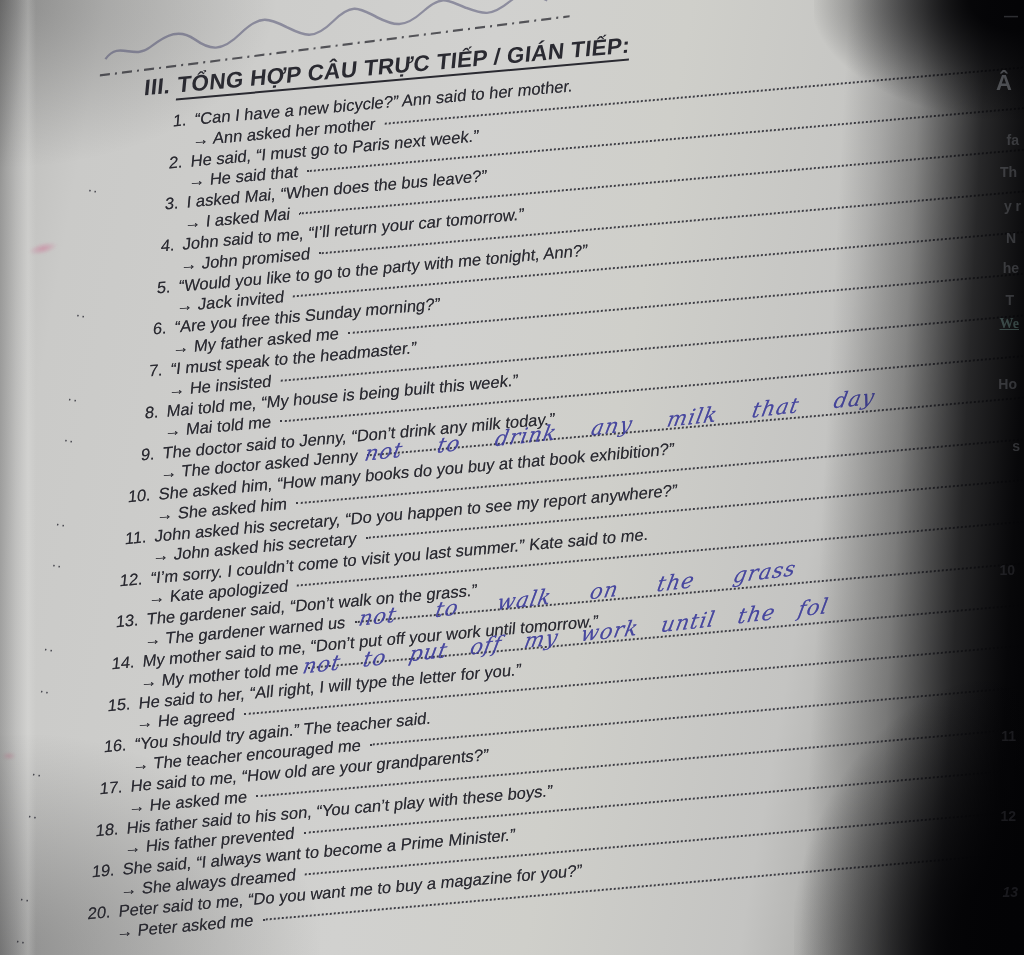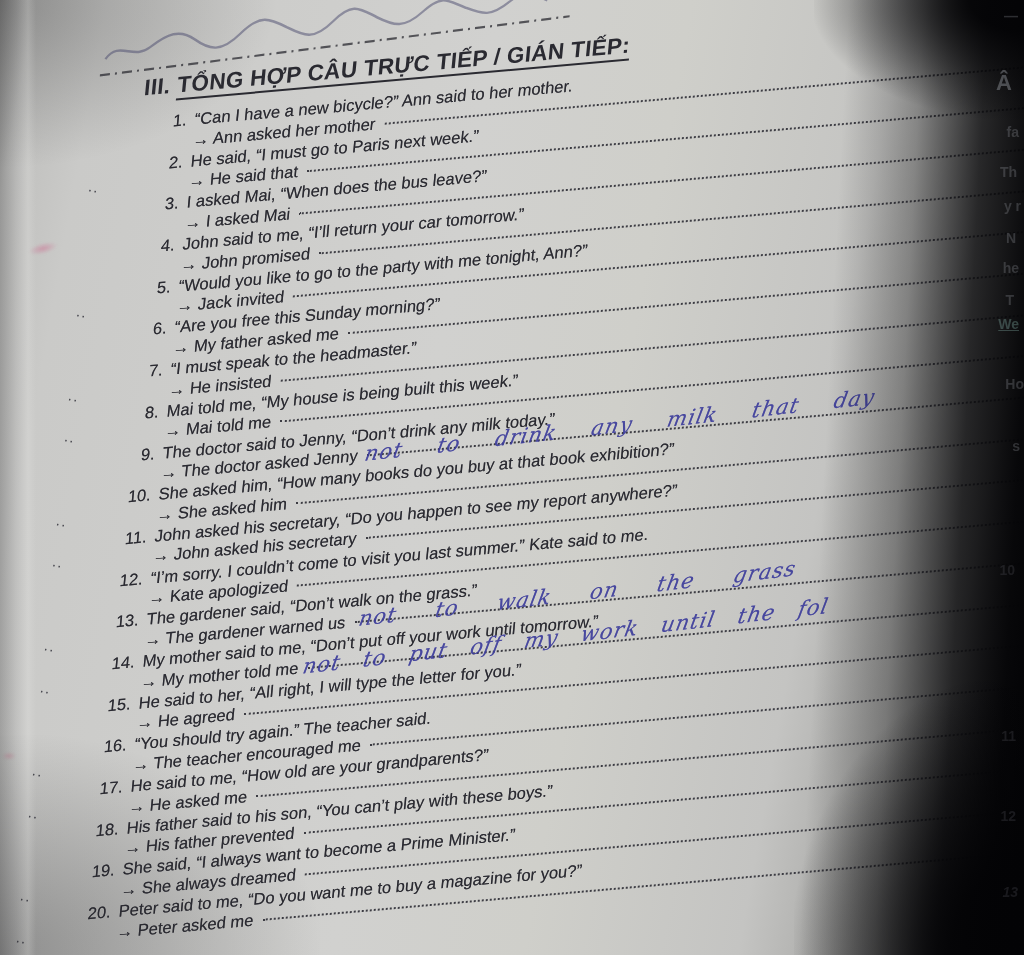--- a/index.html
+++ b/index.html
@@ -49,21 +49,21 @@
       rgba(8,8,10,.80) 92%,rgba(4,4,6,.97) 97%,#030305 100%);}
   .corner-tr{position:absolute;top:0;right:0;width:210px;height:120px;
     background:radial-gradient(ellipse at 100% 0%,rgba(3,3,5,.95) 18%,transparent 72%);}
   .corner-br{position:absolute;bottom:0;right:0;width:230px;height:280px;
     background:radial-gradient(ellipse at 100% 100%,rgba(3,3,5,.92) 22%,transparent 72%);}
   
   .frag-layer{position:absolute;inset:0;pointer-events:none;}
   .frag{position:absolute;font-weight:bold;font-size:14px;
     color:rgba(190,195,205,.22);white-space:nowrap;}
   .frag.big{font-size:22px;color:rgba(200,205,215,.32);}
-  .frag.teal{color:rgba(150,200,190,.30);text-decoration:underline;}
+  .frag.teal{color:rgba(150,200,190,.30);text-decoration:underline;font-family:Liberation Serif, serif;}
   .frag.dim{color:rgba(165,165,175,.14);}
   .stain1{position:absolute;left:28px;top:243px;width:30px;height:11px;
     background:radial-gradient(rgba(205,60,115,.35),transparent 70%);
     filter:blur(1px);transform:rotate(-14deg);}
   .stain2{position:absolute;left:2px;top:752px;width:14px;height:8px;
     background:radial-gradient(rgba(185,55,95,.22),transparent 70%);filter:blur(1px);}
 </style>
 </head>
 <body>
 
@@ -369,27 +369,27 @@
   </li>
 </ol>
   </div>
 
   <div class="right-shadow"></div>
   <div class="corner-tr"></div>
   <div class="corner-br"></div>
   <div class="frag-layer" id="frags">
       <span class="frag" style="top: 8px; right: 6px;">—</span>
       <span class="frag big" style="top: 70px; right: 12px;">Â</span>
-      <span class="frag" style="top: 124px; right: 5px; margin-left: 33px;">fa</span>
+      <span class="frag" style="top: 132px; right: 5px; margin-left: 33px;">fa</span>
       <span class="frag" style="top: 164px; right: 7px; margin-left: 25px;">Th</span>
       <span class="frag" style="top: 198px; right: 3px;">y r</span>
       <span class="frag" style="top: 230px; right: 8px;">N</span>
       <span class="frag" style="top: 260px; right: 5px;">he</span>
       <span class="frag" style="top: 292px; right: 10px;">T</span>
       <span class="frag teal" style="top: 316px; right: 5px;">We</span>
-      <span class="frag" style="top: 376px; right: 0;">Ho</span>
+      <span class="frag" style="top: 376px; right: 7px;">Ho</span>
       <span class="frag" style="top: 438px; right: 4px;">s</span>
       <span class="frag dim" style="top: 562px; right: 9px;">10</span>
       <span class="frag dim" style="top: 728px; right: 8px;">11</span>
       <span class="frag dim" style="top: 808px; right: 8px; margin-left: 9px;">12</span>
       <span class="frag dim" style="top: 884px; right: 6px; font-style: italic;">13</span>
     </div>
 </div>
 
 </body></html>

